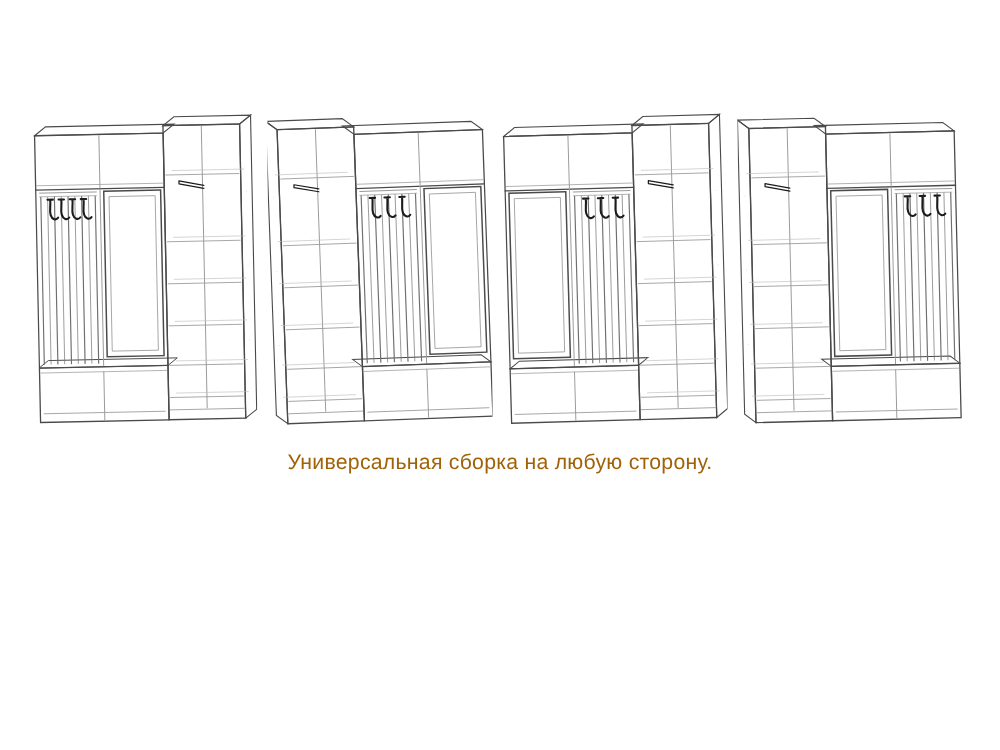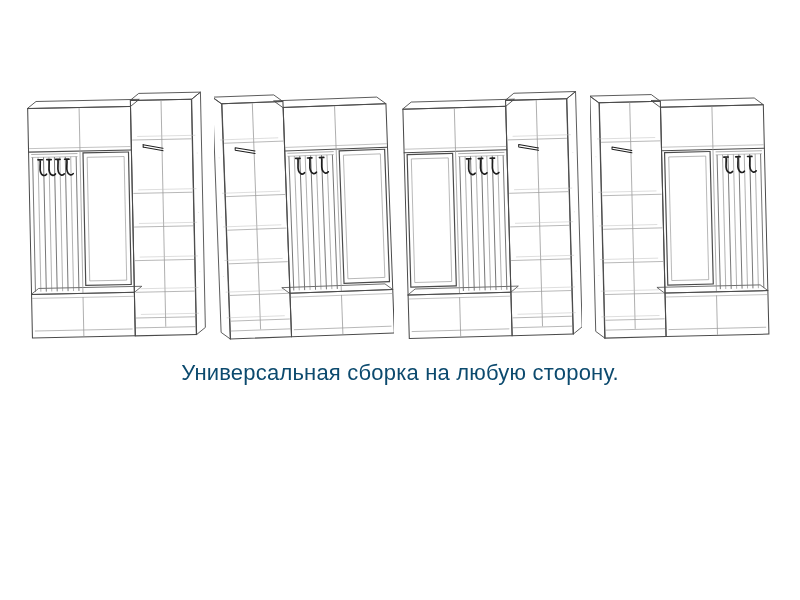--- a/index.html
+++ b/index.html
@@ -18,23 +18,23 @@
     justify-content:space-between;
     align-items:flex-start;
   }
   figure.variant{margin:0;padding:0;}
   figure.variant svg{display:block;}
   .caption{
     position:absolute;
     top:360px; left:0; width:100%;
     margin:0;
     text-align:center;
-    font-size:22px;
+    font-size:17px;
     letter-spacing:0.2px;
-    color:#0c4a6e;
+    color:#a16207;
   }
 </style>
 </head>
 <body>
 
 <div class="page">
 
   <div class="figures-row">
     <figure class="variant" title="прихожая: крючки слева, зеркало в центре, шкаф справа">
       <svg width="180" viewBox="0 -11 182 263">

